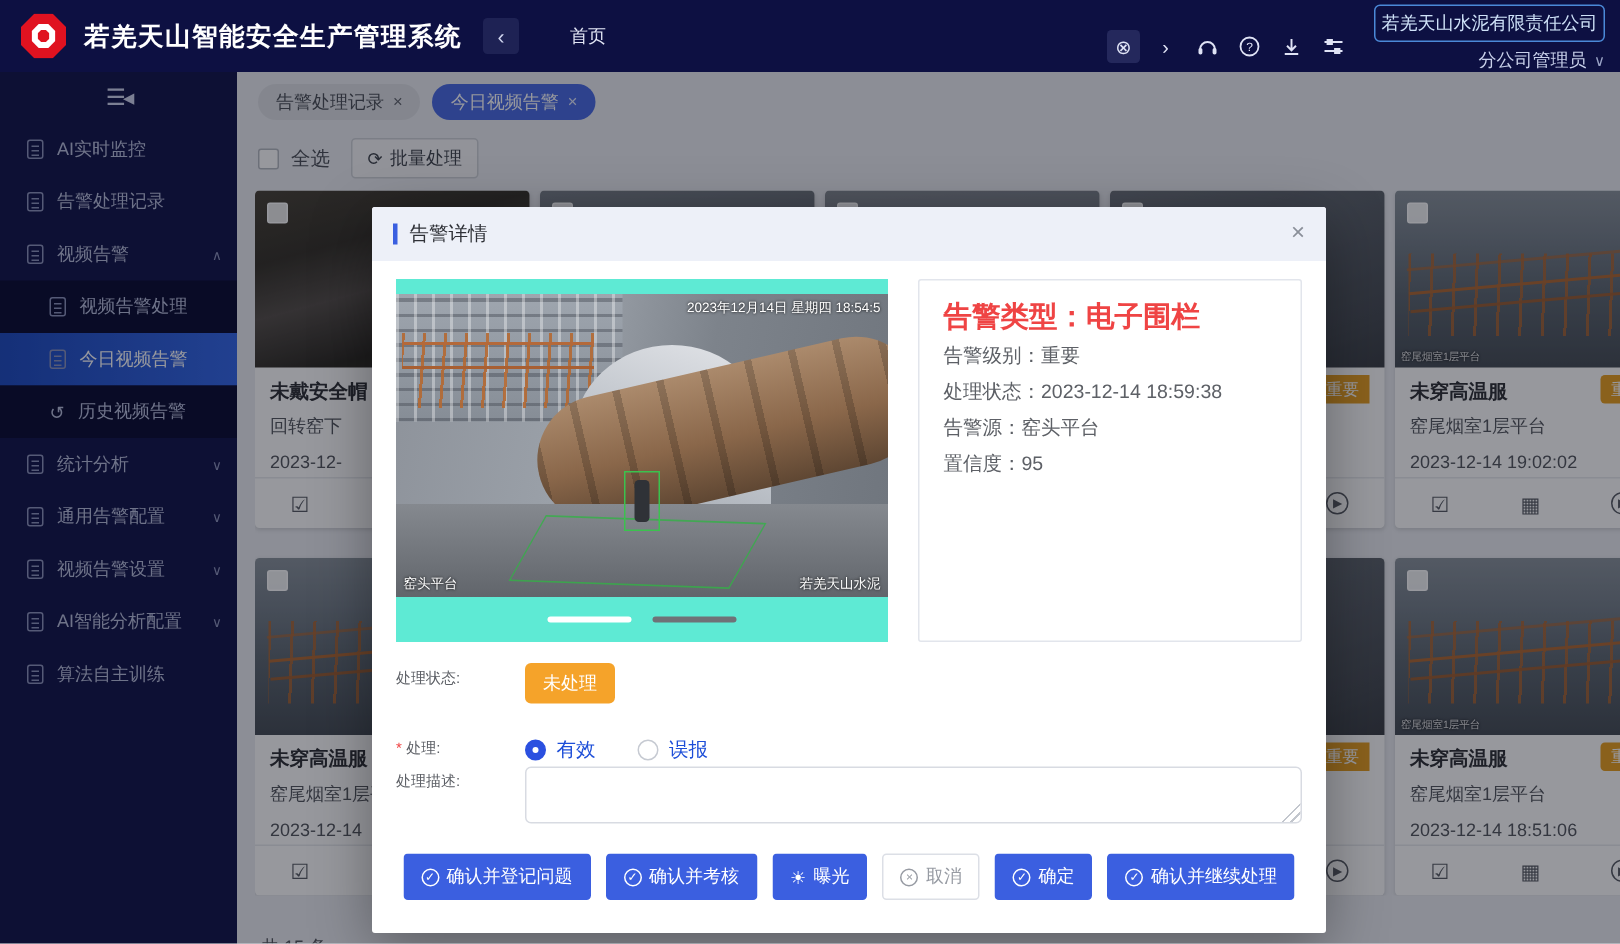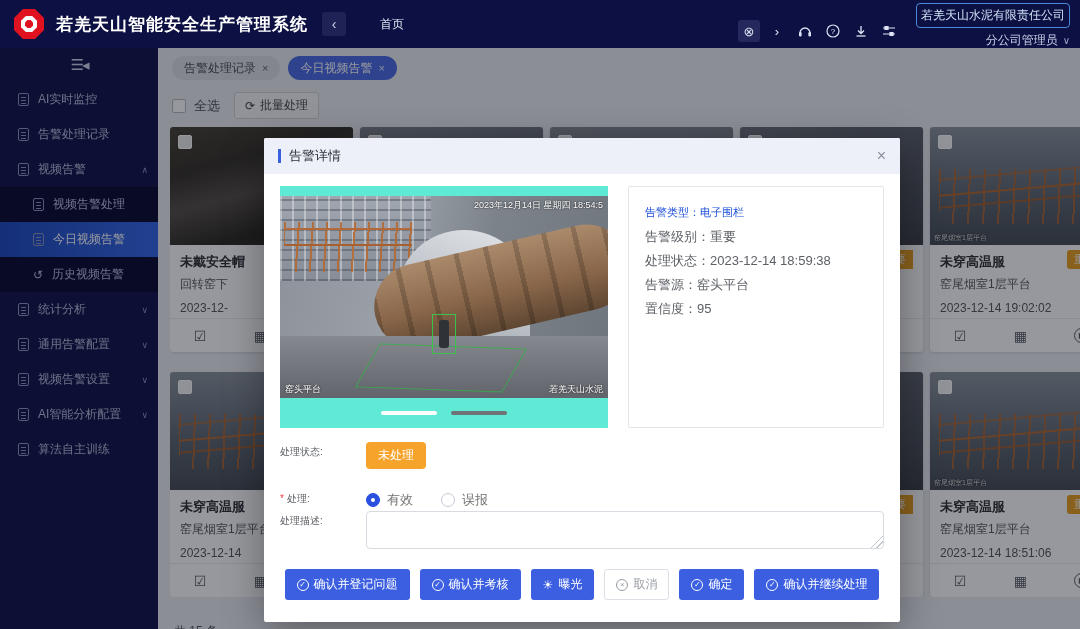--- a/index.html
+++ b/index.html
@@ -73,21 +73,21 @@
   .card-time { font-size:12px; color:#55585f; margin-top:8px; }
   .card-foot { position:absolute; left:0; right:0; bottom:0; height:34px; border-top:1px solid #e8eaee; display:flex; align-items:center; justify-content:space-around; color:#585c64; }
   .cf-ico { font-size:14px; cursor:pointer; line-height:1; }
   .cf-play { width:15px; height:15px; border:1px solid #585c64; border-radius:50%; display:flex; align-items:center; justify-content:center; font-size:8px; cursor:pointer; }
   .total { font-size:12px; color:#55585f; margin:26px 0 0 16px; }
 
   
   .dim { position:absolute; left:0; right:0; top:48px; bottom:0; background:rgba(8,10,22,.42); z-index:40; }
 
   
-  .modal { position:absolute; left:264px; top:138px; width:636px; height:484px; background:#fff; border-radius:2px; box-shadow:0 10px 40px rgba(0,0,0,.35); z-index:100; }
+  .modal { position:absolute; left:248px; top:138px; width:636px; height:484px; background:#fff; border-radius:2px; box-shadow:0 10px 40px rgba(0,0,0,.35); z-index:100; }
   .m-hdr { height:36px; background:#edf0f8; border-radius:2px 2px 0 0; display:flex; align-items:center; padding:0 14px; }
   .m-bar { width:3px; height:14px; background:#3a5fe0; margin-right:8px; }
   .m-title { font-size:13px; color:#303238; }
   .m-close { margin-left:auto; font-size:16px; color:#8a8f99; cursor:pointer; line-height:1; }
   .m-body { position:relative; padding:12px 16px 0; }
   .m-row1 { display:flex; gap:20px; }
   .vwrap { width:328px; height:242px; background:#5eead4; flex:none; position:relative; }
   .vphoto { position:absolute; left:0; right:0; top:10px; height:202px; overflow:hidden; background:linear-gradient(100deg,#8d929a 0%,#9aa0a8 35%,#7d838b 60%,#6f757d 100%); }
   .vp-truss { position:absolute; left:0; top:0; width:46%; height:42%;
       background:repeating-linear-gradient(90deg,rgba(255,255,255,.35) 0 2px,transparent 2px 12px),
@@ -104,28 +104,28 @@
   .vp-zone { position:absolute; left:86px; bottom:8px; width:150px; height:44px; border:1.5px solid #33b246; transform:skewX(-28deg) rotate(2deg); opacity:.8; }
   .vp-bbox { position:absolute; left:152px; top:118px; width:24px; height:40px; border:1px solid #3bc24e; }
   .vp-bbox i { position:absolute; left:6px; top:5px; width:10px; height:28px; background:#2f3237; border-radius:3px; display:block; }
   .vp-ts { position:absolute; right:5px; top:3px; color:#fff; font-size:9px; text-shadow:0 0 2px #000; }
   .vp-cam { position:absolute; left:5px; bottom:2px; color:#fff; font-size:9px; text-shadow:0 0 2px #000; }
   .vp-wm { position:absolute; right:5px; bottom:2px; color:#fff; font-size:9px; text-shadow:0 0 2px #000; }
   .v-dashes { position:absolute; left:0; right:0; bottom:0; height:30px; display:flex; align-items:center; justify-content:center; gap:14px; }
   .dash { width:56px; height:4px; border-radius:2px; cursor:pointer; }
   .dash.on { background:#fff; } .dash.off { background:#6f7277; }
   .info-panel { flex:1; border:1px solid #e2e5ec; border-radius:2px; padding:12px 16px; height:242px; font-size:13px; color:#5d6066; line-height:24px; }
-  .info-type { font-size:11px; font-weight:normal; color:#1d4ed8; line-height:26px; }
+  .info-type { font-size:19px; font-weight:bold; color:#ef4444; line-height:26px; }
 
   .f-row { display:flex; align-items:flex-start; margin-top:14px; }
   .f-label { width:86px; font-size:10px; color:#5d6066; padding-top:3px; flex:none; }
   .req { color:#f04343; margin-right:3px; }
   .status-tag { background:#f5a32a; color:#fff; font-size:12px; border:none; border-radius:4px; padding:5px 12px; }
   .radio-row { display:flex; align-items:center; gap:28px; padding-top:2px; }
-  .radio { display:flex; align-items:center; gap:7px; cursor:pointer; font-size:13px; color:#737373; }
+  .radio { display:flex; align-items:center; gap:7px; cursor:pointer; font-size:13px; color:#1d4ed8; }
   .r-dot { width:14px; height:14px; border-radius:50%; border:1px solid #c6cad2; background:#fff; position:relative; flex:none; }
   .radio.sel .r-dot { border-color:#2b50e0; background:#2b50e0; }
   .radio.sel .r-dot::after { content:""; position:absolute; left:4px; top:4px; width:4px; height:4px; border-radius:50%; background:#fff; }
   .desc-ta { width:518px; height:38px; border:1px solid #d8dbe2; border-radius:4px; resize:none; font-family:"Liberation Sans",sans-serif; font-size:13px; padding:6px 8px; color:#333; background:
       linear-gradient(135deg, transparent 0 calc(100% - 9px), #c2c6cd calc(100% - 9px) calc(100% - 8px), transparent calc(100% - 8px) calc(100% - 5px), #c2c6cd calc(100% - 5px) calc(100% - 4px), transparent calc(100% - 4px)) no-repeat; }
   .m-btns { display:flex; justify-content:center; gap:10px; margin-top:20px; }
   .mbtn { display:flex; align-items:center; gap:5px; font-size:12px; border-radius:3px; padding:6px 11px; cursor:pointer; border:1px solid transparent; }
   .mbtn.primary { background:#3b5fe0; color:#fff; }
   .mbtn.default { background:#fff; color:#9b9fa8; border-color:#dcdfe6; color:#979ba3; }
   .bi-circle { width:12px; height:12px; border:1px solid currentColor; border-radius:50%; display:inline-flex; align-items:center; justify-content:center; font-size:8px; line-height:1; flex:none; }

